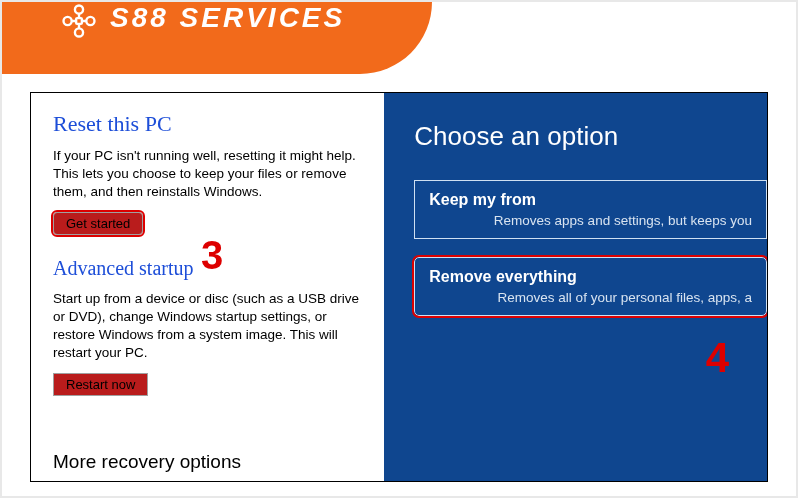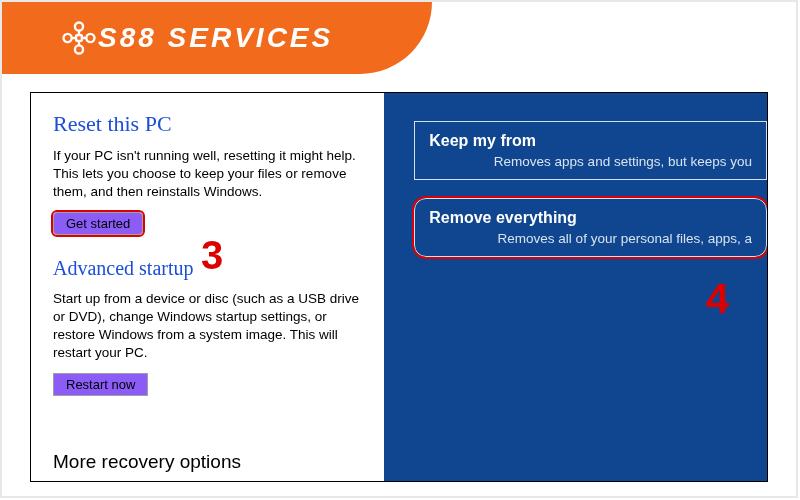--- a/index.html
+++ b/index.html
@@ -22,24 +22,24 @@
       position: absolute;
       top: 0;
       left: 0;
       width: 430px;
       height: 72px;
       background: #f26a1b;
       border-bottom-right-radius: 80px;
     }
     .banner-inner {
       display: flex;
-      align-items: center;
+      align-items: flex-start;
       height: 100%;
       padding-left: 58px;
-      gap: 0;
+      gap: 12px;
     }
     .logo-svg { width: 38px; height: 38px; }
     .brand-text {
       color: #fff;
       font-weight: 700;
       font-size: 28px;
       letter-spacing: 3px;
       font-family: Arial, sans-serif;
       font-style: italic;
     }
@@ -76,21 +76,21 @@
     }
     .section-title.sm { font-size: 20px; margin-top: 22px; }
     .desc {
       font-size: 13.5px;
       color: #000;
       line-height: 1.35;
       margin-bottom: 10px;
     }
     .btn {
       display: inline-block;
-      background: #8b5cf6;
+      background: #b91c1c;
       border: 1px solid #a0a0a0;
       padding: 3px 12px;
       font-size: 13px;
       color: #000;
       cursor: pointer;
     }
     .btn.highlight {
       outline: 2px solid #d00;
       border-radius: 4px;
     }
@@ -108,21 +108,21 @@
       margin-bottom: 28px;
     }
     .option-card {
       border: 1px solid #cfe0f2;
       padding: 10px 14px;
       margin-bottom: 18px;
       position: relative;
     }
     .option-card.highlight {
       outline: 2px solid #d00;
-      border-radius: 12px;
+      border-radius: 5px;
     }
     .opt-title {
       font-size: 16px;
       font-weight: 700;
       margin-bottom: 4px;
     }
     .opt-desc {
       font-size: 13.5px;
       font-weight: 400;
       color: #d8e3f0;
@@ -173,20 +173,21 @@
       <div class="step-number step3">3</div>
 
       <div class="section-title sm">Advanced startup</div>
       <div class="desc">Start up from a device or disc (such as a USB drive or DVD), change Windows startup settings, or restore Windows from a system image. This will restart your PC.</div>
       <button class="btn">Restart now</button>
 
       <div class="more-recovery">More recovery options</div>
     </div>
 
     <div class="right-pane">
+      <div class="right-title">Choose an option</div>
 
       <div class="option-card">
         <div class="opt-title">Keep my from</div>
         <div class="opt-desc">Removes apps and settings, but keeps you</div>
       </div>
 
       <div class="option-card highlight">
         <div class="opt-title">Remove everything</div>
         <div class="opt-desc">Removes all of your personal files, apps, a</div>
       </div>

